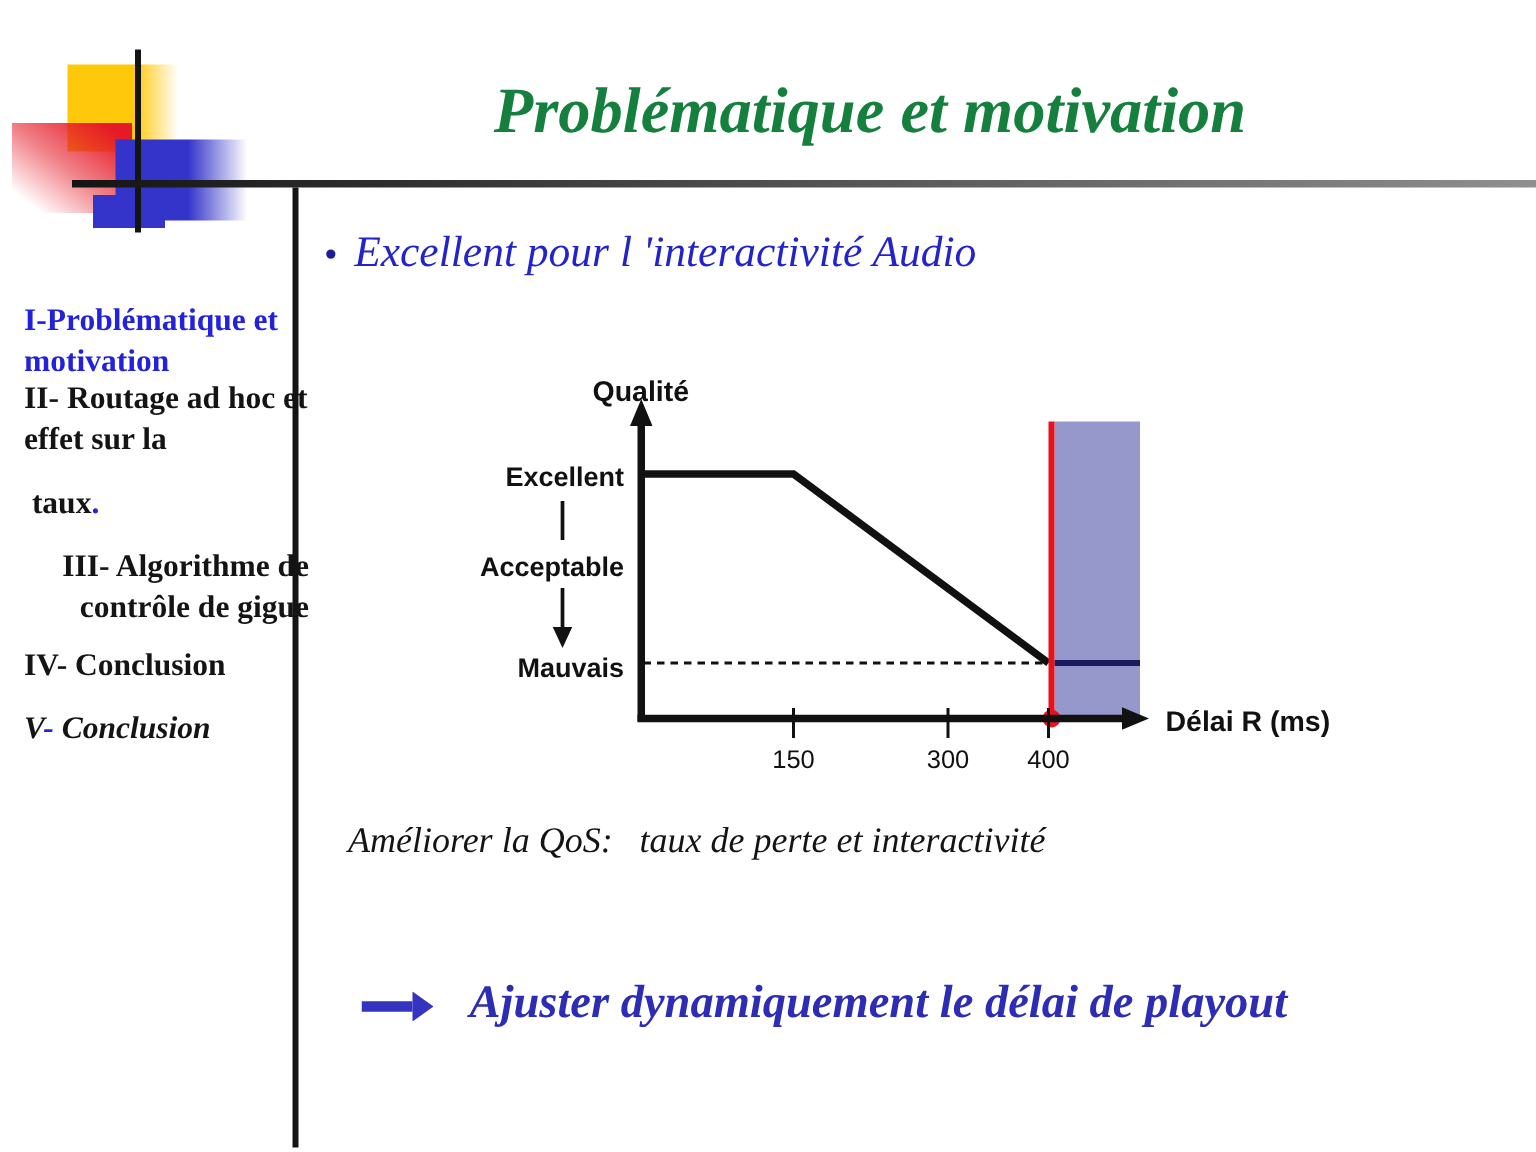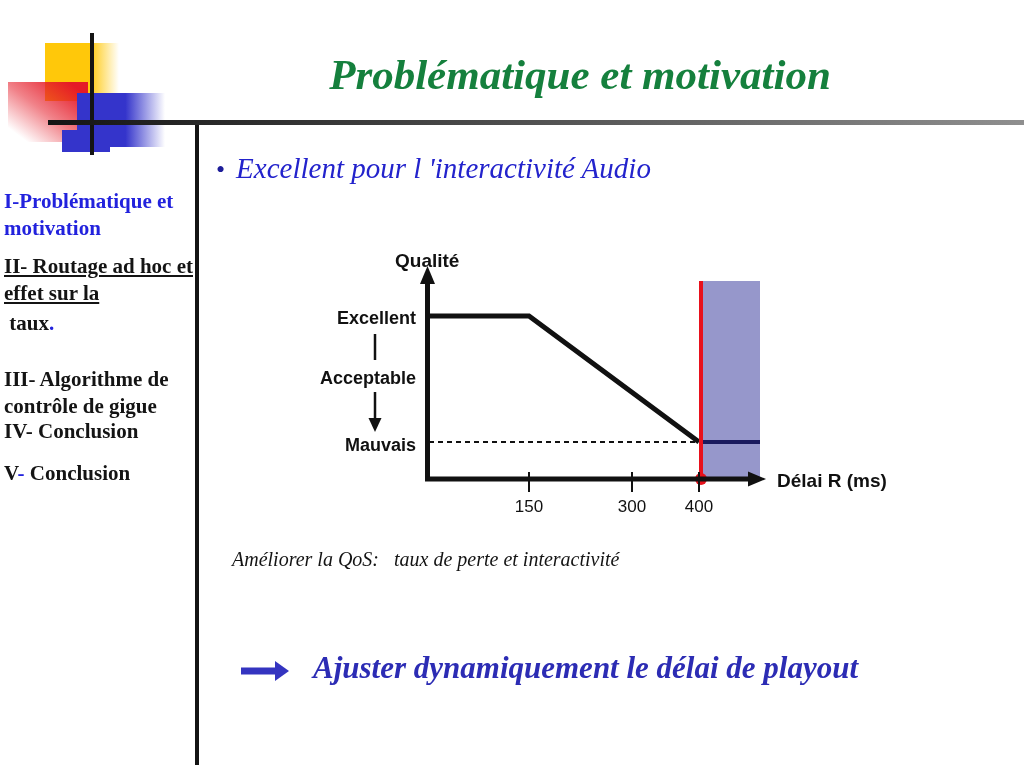--- a/index.html
+++ b/index.html
@@ -19,40 +19,40 @@
   
   .title-rule{position:absolute;left:48px;top:120px;width:976px;height:5px;
     background:linear-gradient(to right,#141414,#8f8f8f);}
   .side-divider{position:absolute;left:195px;top:125px;width:4px;height:640px;background:#141414;}
   
   .slide-title{position:absolute;left:150px;top:50px;width:860px;text-align:center;
     font-size:43px;font-weight:bold;font-style:italic;color:#15803d;letter-spacing:0px;}
   
   .sidebar{position:absolute;left:4px;top:0;width:190px;font-weight:bold;
     font-size:21px;line-height:1.3;color:#141414;}
-  .sidebar p{margin:0;position:absolute;left:0;width:190px;}
+  .sidebar p{margin:12px;position:absolute;left:0;width:190px;}
   .sb1{top:188px;color:#2222dd;}
-  .sb2{top:253px;text-decoration:underline;}
+  .sb2{top:240px;}
   .sb2b{top:310px;white-space:pre;}
-  .sb3{top:366px;}
+  .sb3{top:352px;text-align:right;}
   .sb4{top:418px;}
-  .sb5{top:460px;white-space:pre;}
+  .sb5{top:460px;white-space:pre;font-style:italic;}
   .blue-accent{color:#2323dd;}
   
   .bullet-row{position:absolute;left:216px;top:152px;display:flex;gap:11px;
     font-size:29px;font-style:italic;color:#2323cc;}
   .bullet-dot{font-style:normal;color:#1d1d99;font-size:26px;margin-top:3px;}
   
   .chart-svg{position:absolute;left:300px;top:240px;}
   .chart-svg text{font-family:"Liberation Sans", sans-serif;fill:#111;}
   .lbl-bold{font-weight:bold;font-size:18px;}
   .lbl-axis{font-weight:bold;font-size:19px;}
   .lbl-tick{font-size:17px;}
   
-  .qos-line{position:absolute;left:232px;top:548px;font-size:20px;font-style:italic;
+  .qos-line{position:absolute;left:232px;top:548px;font-size:24px;font-style:italic;
     color:#141414;white-space:pre;}
   .conclusion-arrow{position:absolute;left:241px;top:661px;}
   .conclusion-text{position:absolute;left:313px;top:650px;font-size:31px;
     font-weight:bold;font-style:italic;color:#2c2cb4;text-align:right;}
 </style>
 </head>
 <body>
 
 <div class="logo-yellow"></div>
 <div class="logo-red"></div>

